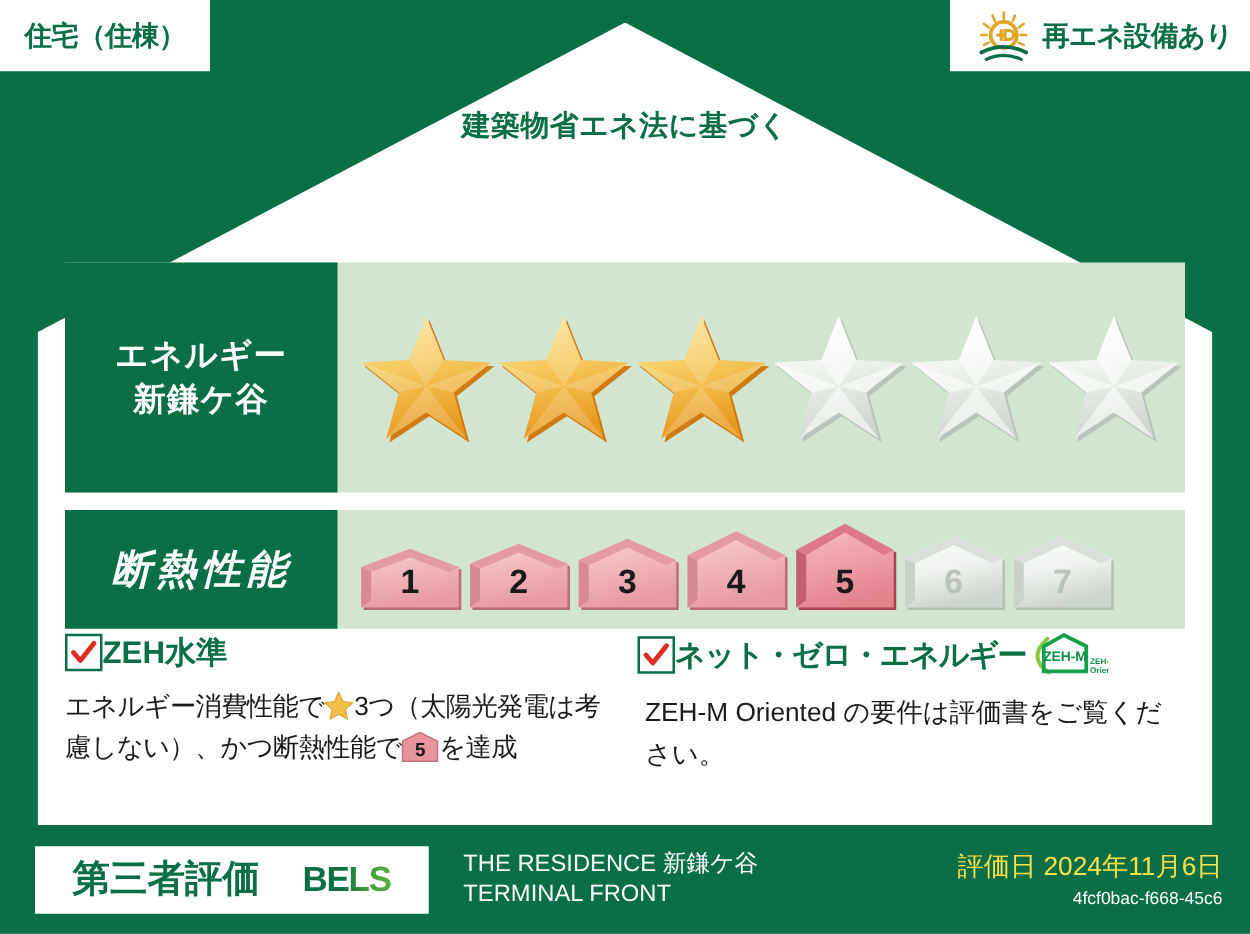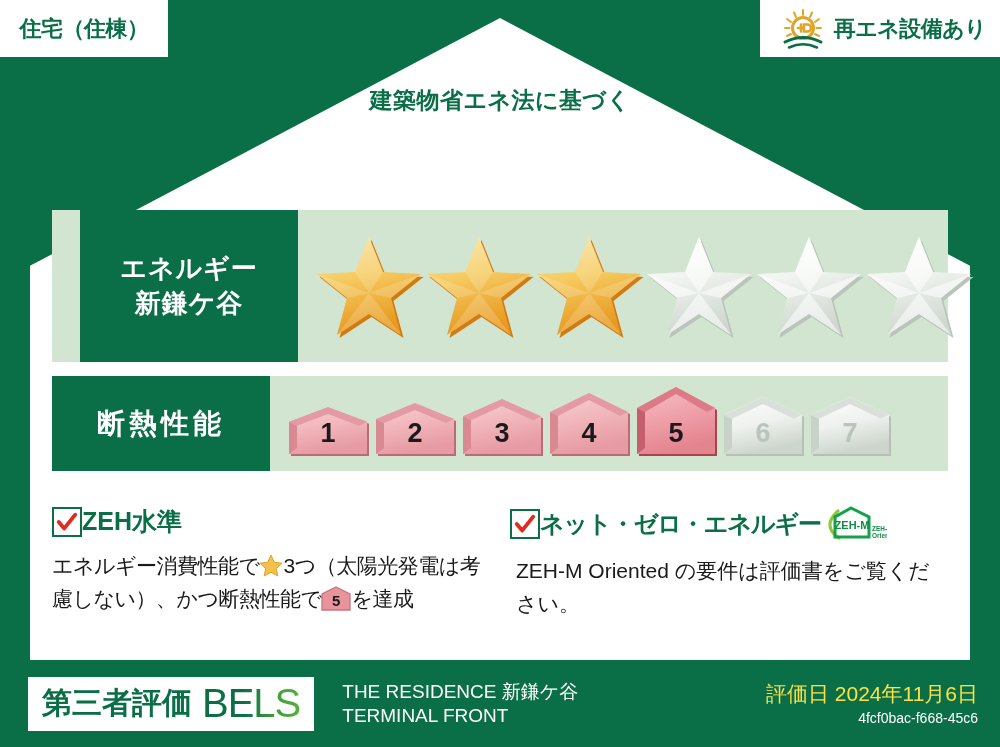--- a/index.html
+++ b/index.html
@@ -67,22 +67,22 @@
   }
   .row-label {
     flex: 0 0 218px;
     background: #0a6e46;
     color: #ffffff; font-weight: bold;
     display: flex; flex-direction: column;
     align-items: center; justify-content: center;
     line-height: 1.35;
   }
   .row-energy .row-label { font-size: 26px; letter-spacing: 1px; }
-  .row-insul  .row-label { font-size: 28px; letter-spacing: 4px; }
-  .row-energy { height: 152px; padding-left: 28px; }
+  .row-insul  .row-label { font-size: 32px; letter-spacing: 4px; font-style: italic; }
+  .row-energy { height: 184px; }
   .row-insul  { height: 95px; }
   .row-values {
     flex: 1 1 auto; display: flex; align-items: center;
     padding-left: 16px;
   }
 
   
   .star { width: 110px; height: 106px; flex: 0 0 auto; }
 
   
@@ -128,30 +128,31 @@
   .footer {
     position: absolute; left: 0; bottom: 0;
     width: 1000px; height: 87px;
     background: #0a6e46;
     display: flex; align-items: center;
   }
   .bels-box {
     margin-left: 28px;
     background: #ffffff; height: 54px;
     display: flex; align-items: center; gap: 10px;
-    padding: 0 14px;
+    padding: 0 30px;
   }
   .bels-jp {
     color: #0a6e46; font-weight: bold; font-size: 30px; letter-spacing: 0px;
   }
   .bels-en {
-    font-weight: normal; font-size: 40px; letter-spacing: -1px;
+    font-weight: bold; font-size: 28px; letter-spacing: -1px;
     background: linear-gradient(90deg,#0a6e46 0%,#0a6e46 42%,#3f9a3a 72%,#57b03f 100%);
     -webkit-background-clip: text; background-clip: text;
     color: transparent;
+    margin-left: 24px;
   }
   .bldg-name {
     color: #ffffff; font-size: 19px; line-height: 1.25;
     margin-left: 28px; max-width: 300px;
   }
   .foot-right {
     margin-left: auto; margin-right: 22px; text-align: right;
   }
   .eval-date { color: #fde047; font-size: 21px; line-height: 1.2; }
   .eval-id   { color: #ffffff; font-size: 14px; margin-top: 4px; text-align: right; }

